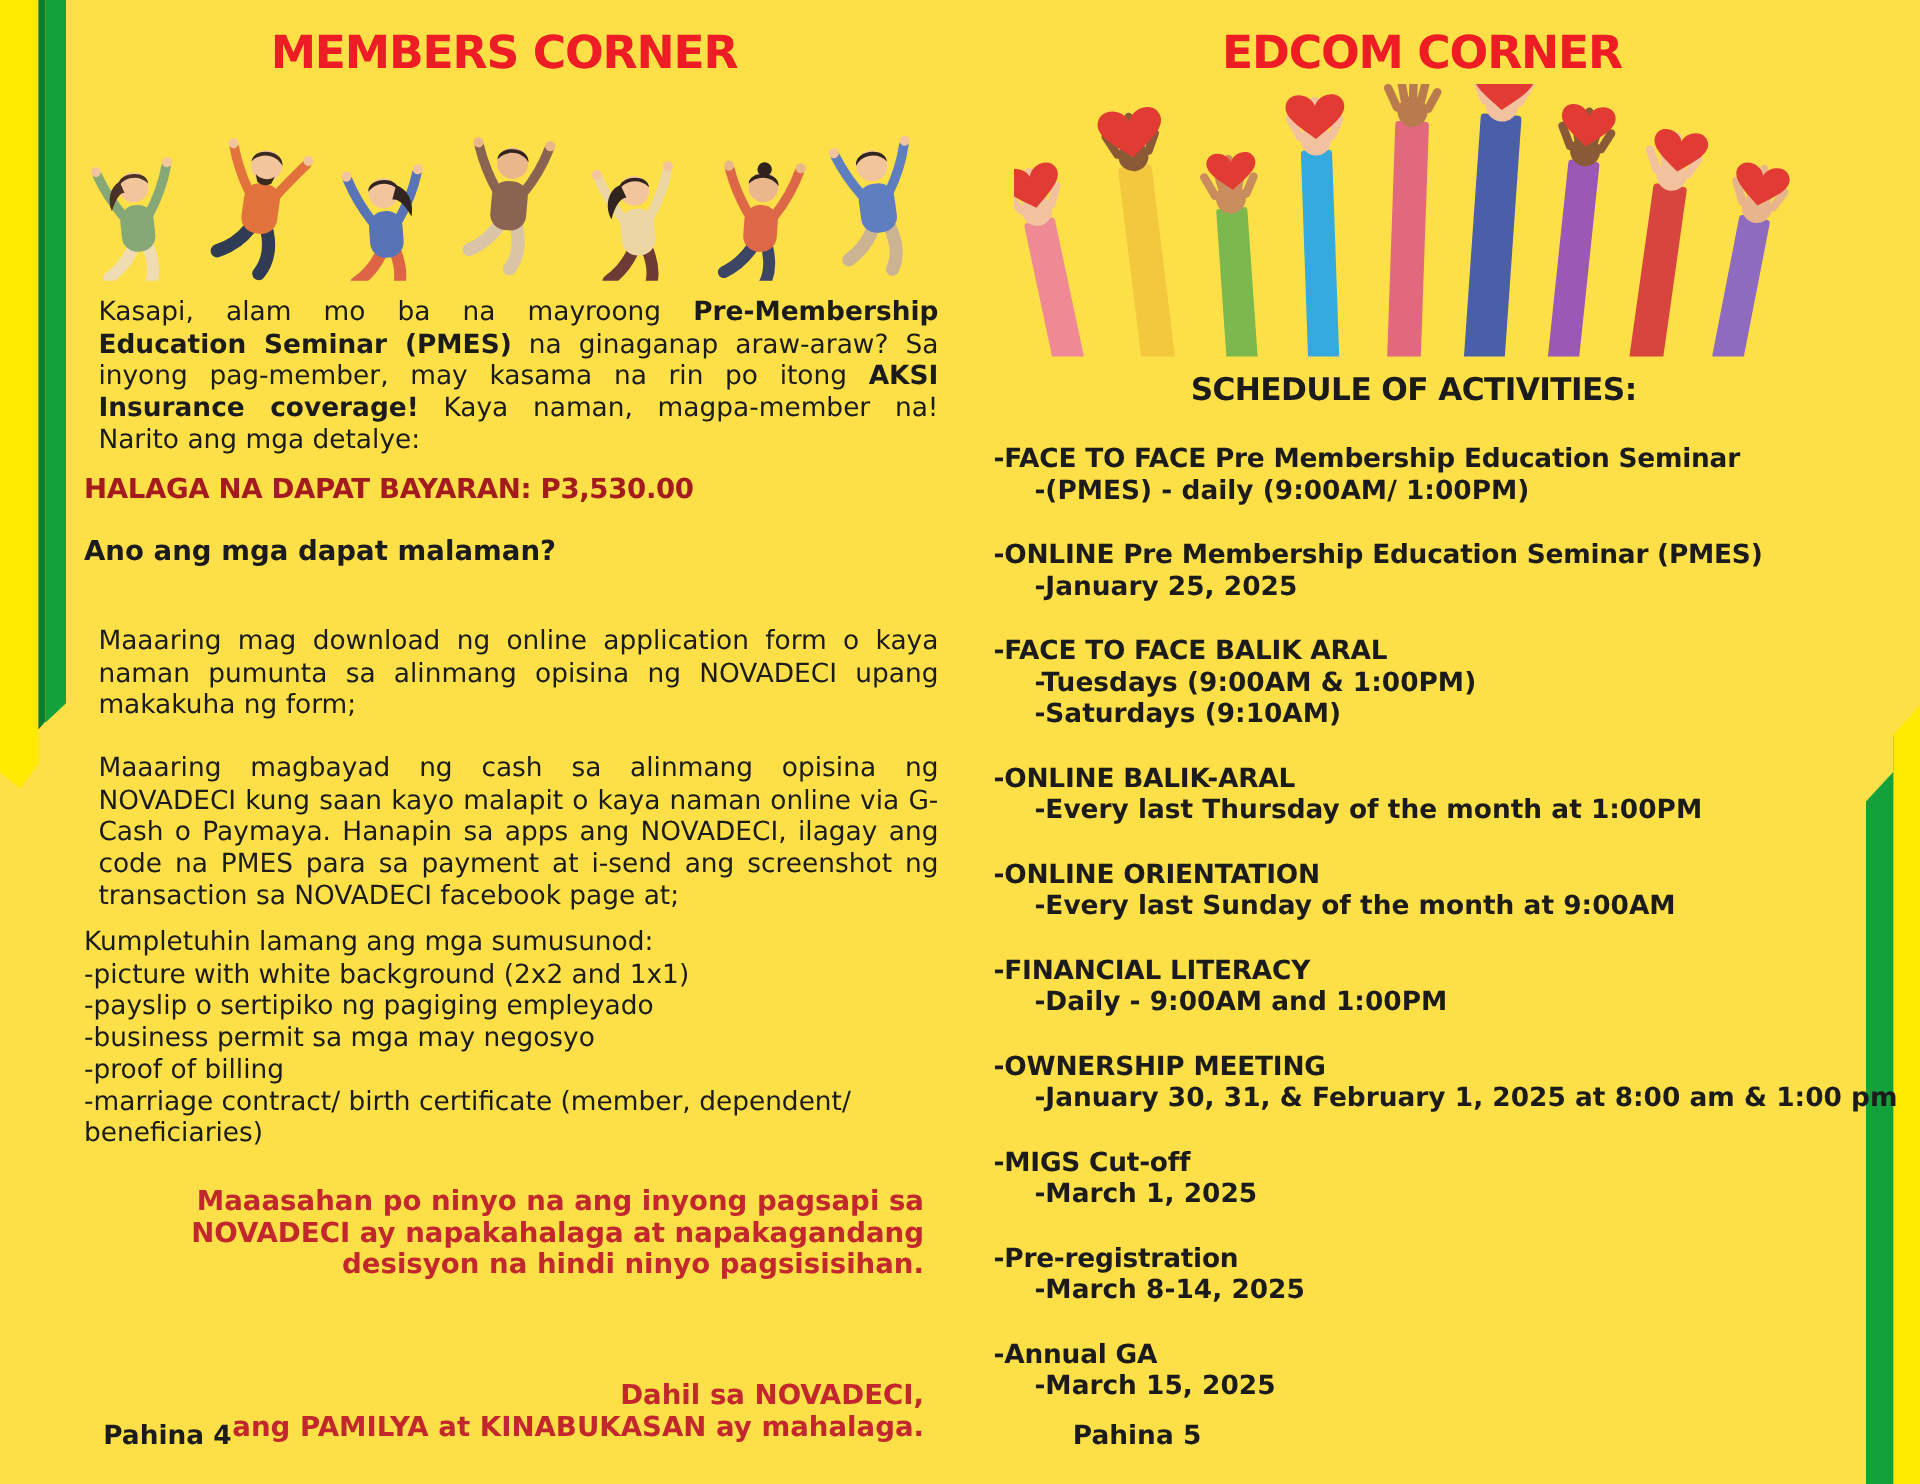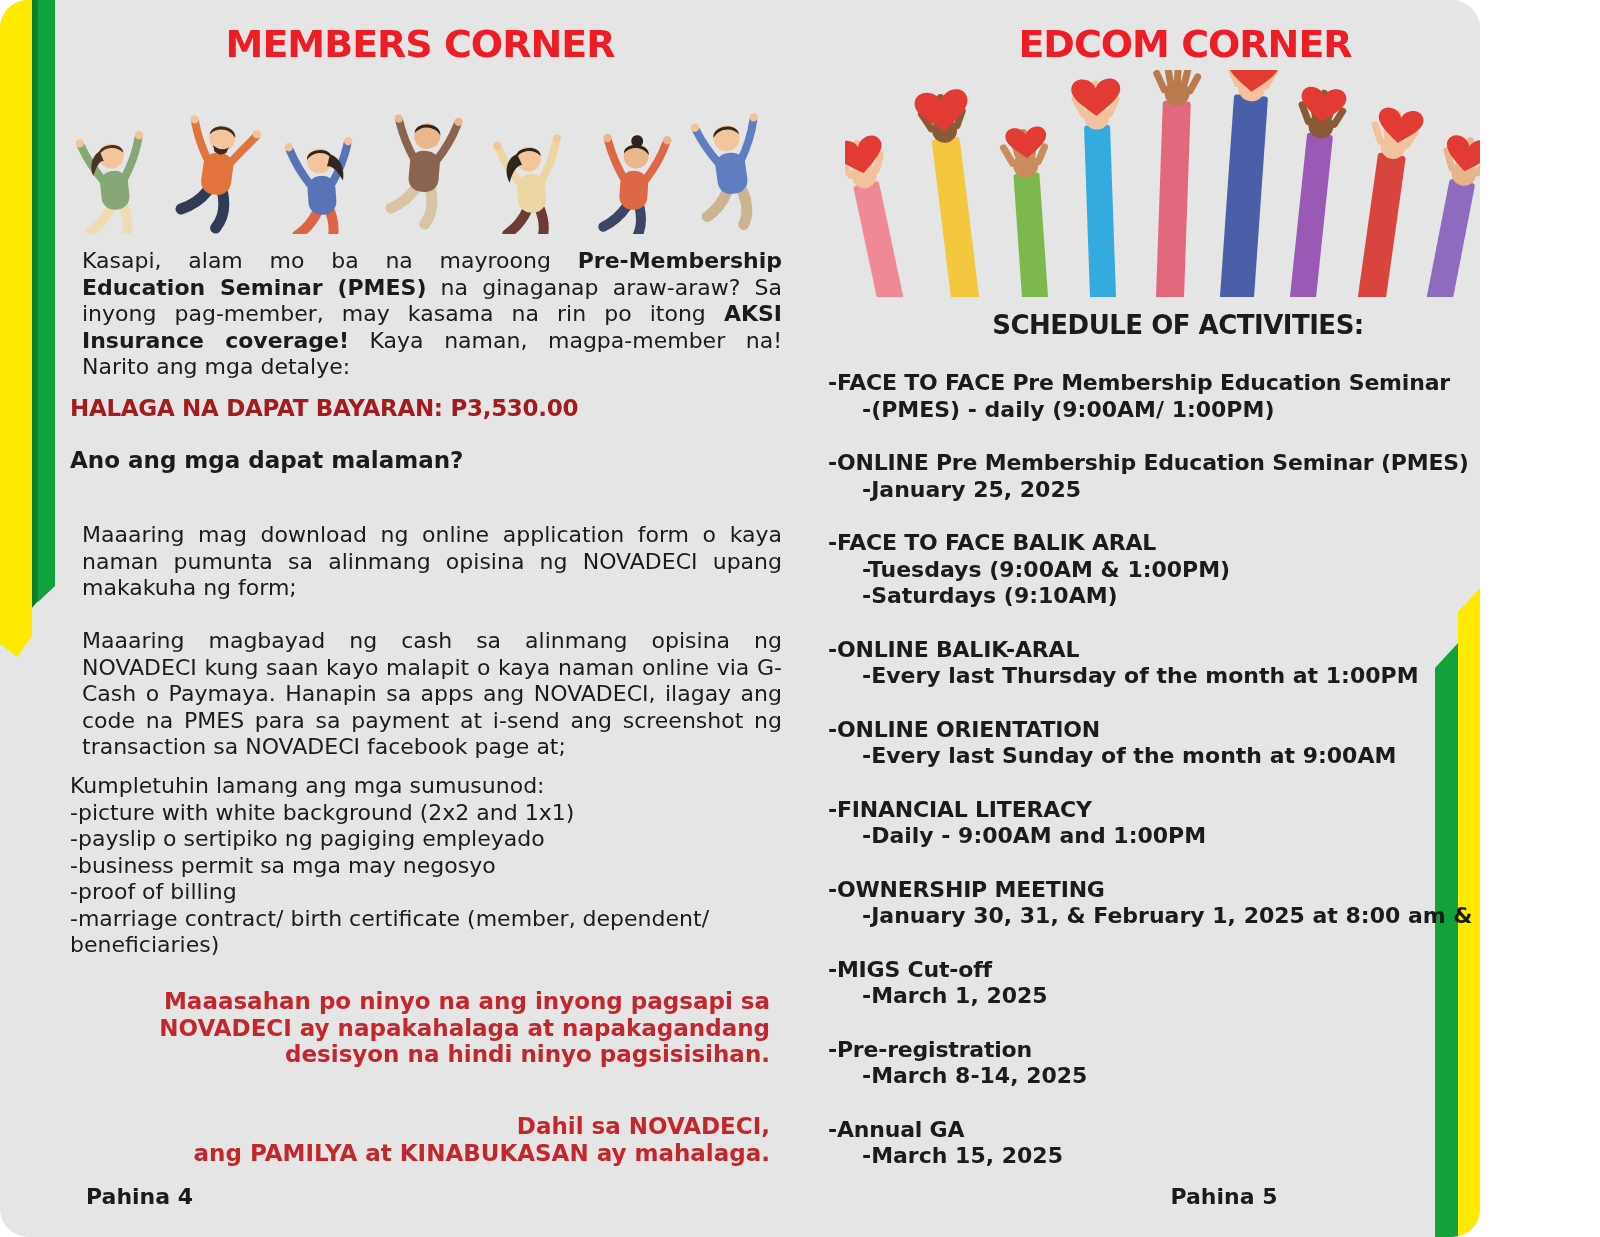--- a/index.html
+++ b/index.html
@@ -1,20 +1,19 @@
 <!DOCTYPE html>
 <html><head>
 <meta charset="utf-8">
 <style>
   html,body{margin:0;padding:0;background:#fff;}
   .page{
-    position:relative;width:1480px;height:1237px;background:#e5e5e5;
+    position:relative;width:1600px;height:1237px;background:#fde047;
     font-family:"DejaVu Sans","Liberation Sans",sans-serif;color:#1b1b1b;
     overflow:hidden;
-    border-radius:28px;
   }
   .ribbon{position:absolute;top:0;pointer-events:none;}
   .ribbon.left{left:0;}
   .ribbon.right{right:0;}
   .col-title{
     position:absolute;top:22px;font-size:38px;font-weight:bold;color:#ee1c24;
     text-align:center;letter-spacing:-1px;line-height:44px;
   }
   #members-title{left:70px;width:700px;}
   #edcom-title{left:860px;width:650px;}
@@ -32,24 +31,24 @@
     position:absolute;left:70px;top:447px;font-size:23px;font-weight:bold;
   }
   .req-block{
     position:absolute;left:70px;top:773px;width:700px;font-size:22px;line-height:26.5px;
   }
   .closing{
     position:absolute;left:70px;width:700px;text-align:right;font-weight:bold;
     color:#c2272d;font-size:23px;line-height:26.5px;
   }
   #closing-message{top:988px;}
-  #closing-tagline{top:1113px;}
+  #closing-tagline{top:1150px;}
   .page-number{position:absolute;top:1184px;font-size:22px;font-weight:bold;margin-left:16px;}
   #page-number-left{left:70px;}
-  #page-number-right{left:878px;width:660px;text-align:center;}
+  #page-number-right{left:878px;width:660px;text-align:left;}
   .schedule-heading{
     position:absolute;left:848px;top:310px;width:660px;text-align:center;
     font-size:26px;font-weight:bold;letter-spacing:-0.5px;
   }
   .schedule-list{
     position:absolute;left:828px;top:370px;width:740px;font-size:22px;
   }
   .sched-item{margin-bottom:27px;}
   .sched-title{font-weight:bold;line-height:26.5px;letter-spacing:-0.2px;}
   .sched-line{line-height:26.5px;padding-left:34px;white-space:nowrap;font-weight:bold;}

